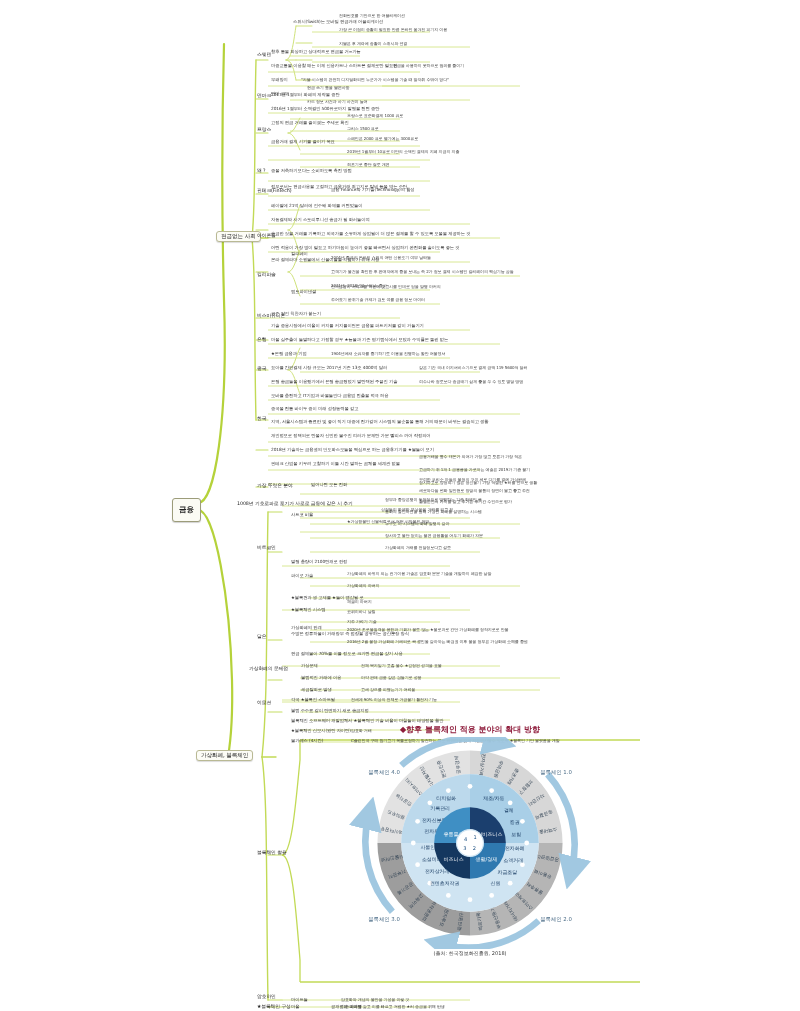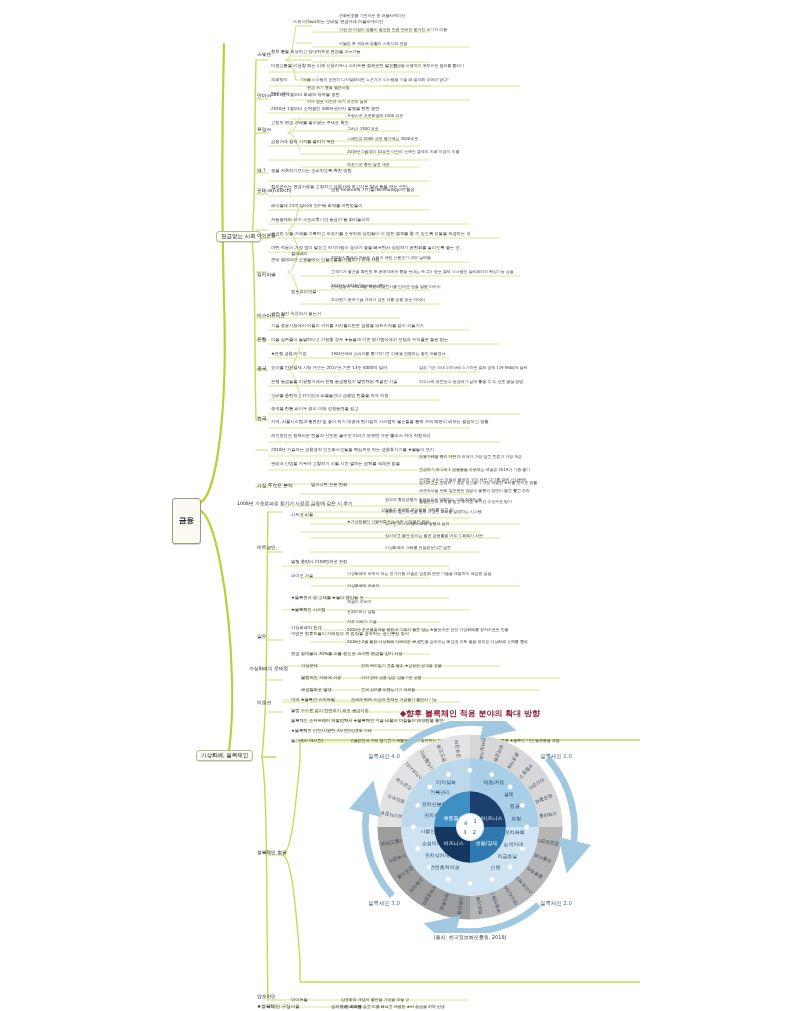--- a/index.html
+++ b/index.html
@@ -38,21 +38,21 @@
     line-height: 1.05;
     letter-spacing: -0.1px;
   }
 
   .node.root {
     font-size: 7.5px;
     color: #1f1f1f;
     background: #fbfbf4;
     border: 1px solid #9c9c7a;
     border-radius: 3px;
-    padding: 18px 6px;
+    padding: 7px 6px;
     box-shadow: 0 1px 1px rgba(0,0,0,.18);
     font-weight: bold;
   }
 
   .node.lvl1 {
     font-size: 5.6px;
     color: #1a1a1a;
     background: #fcfcf6;
     border: 1px solid #b9b994;
     border-radius: 3px;
@@ -75,21 +75,21 @@
   .node.lvl4 {
     font-size: 4.0px;
     color: #3a3a3a;
     padding: 0 1px 1px 1px;
   }
 
   
   #figure-panel {
     position: absolute;
     left: 300px;
-    top: 708px;
+    top: 724px;
     width: 340px;
     height: 258px;
   }
   #figure-title {
     font-size: 8px;
     font-weight: bold;
     color: #8f1d3c;
     text-align: center;
     margin: 0 0 2px 0;
   }

